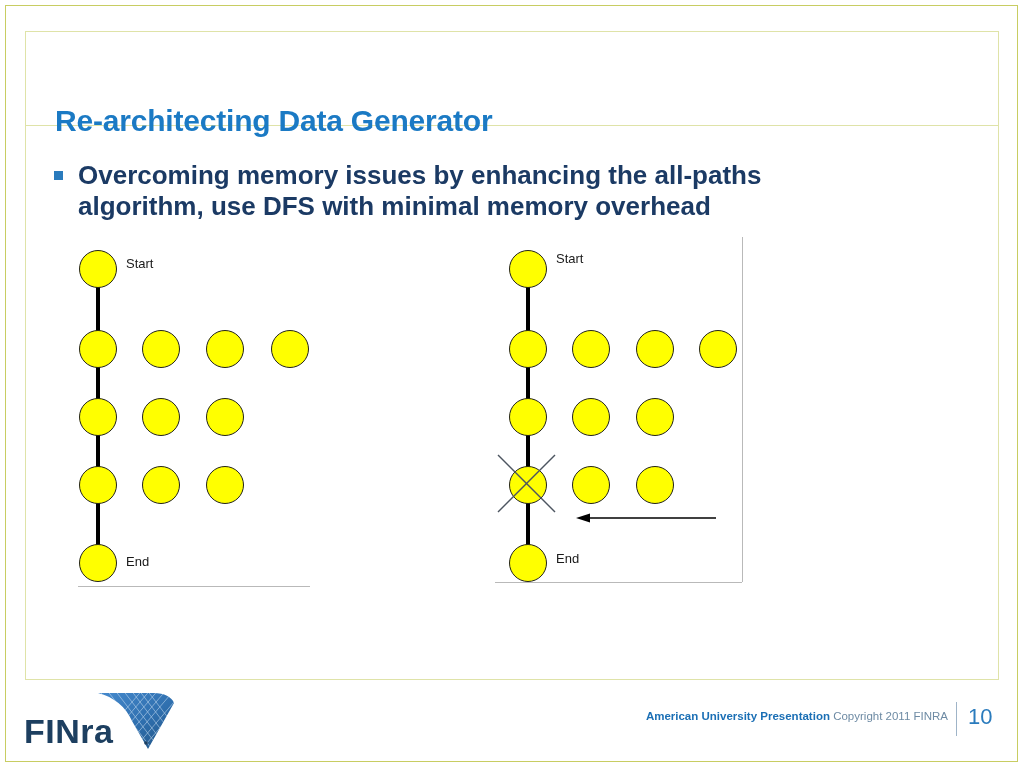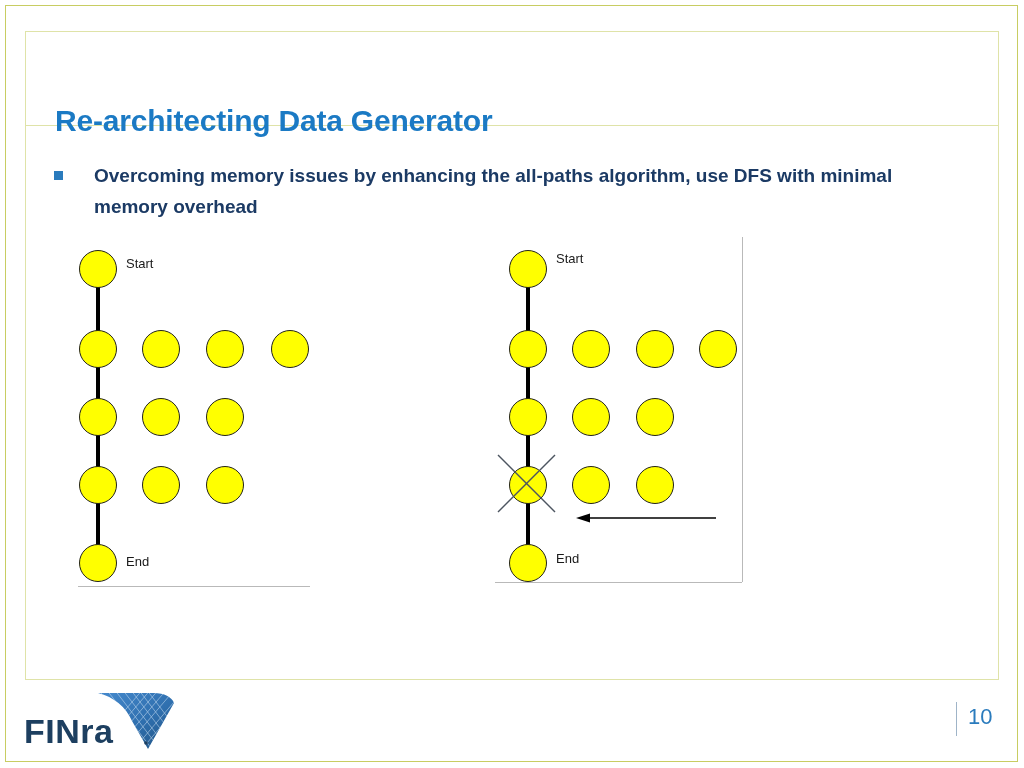--- a/index.html
+++ b/index.html
@@ -69,25 +69,24 @@
   #bullet-marker {
     position: absolute;
     left: 0px; top: 11px;
     width: 9px; height: 9px;
     background: #2a7bbd;
   }
   #bullet-text {
     position: absolute;
     left: 24px; top: 0px;
     width: 800px;
-    font-size: 19px;
+    font-size: 26px;
     font-weight: bold;
     line-height: 31px;
     color: #1b3a64;
-    margin-left: 16px;
   }
 
   
   .diagram {
     position: absolute;
   }
   .node {
     position: absolute;
     width: 38px; height: 38px;
     border-radius: 50%;
@@ -281,18 +280,22 @@
           <line x1="128" y1="-10" x2="63" y2="66"></line>
           <line x1="170" y1="-10" x2="105" y2="66"></line>
           <line x1="178" y1="-10" x2="113" y2="66"></line>
         </g>
       </g>
 
       <text x="2" y="52" font-family="'Liberation Sans', sans-serif" font-size="34" font-weight="bold" fill="#1d3f60" letter-spacing="0.5">FINra</text>
       <circle cx="124" cy="52" r="1.8" fill="#1d3f60"></circle>
     </svg>
 
+    <div id="footer-credit">
+      <span class="strong">American University Presentation</span>
+      <span class="light">Copyright 2011 FINRA</span>
+    </div>
 
     <div id="footer-divider"></div>
     <div id="page-number">10</div>
   </div>
 
 </div>
 
 </body></html>

